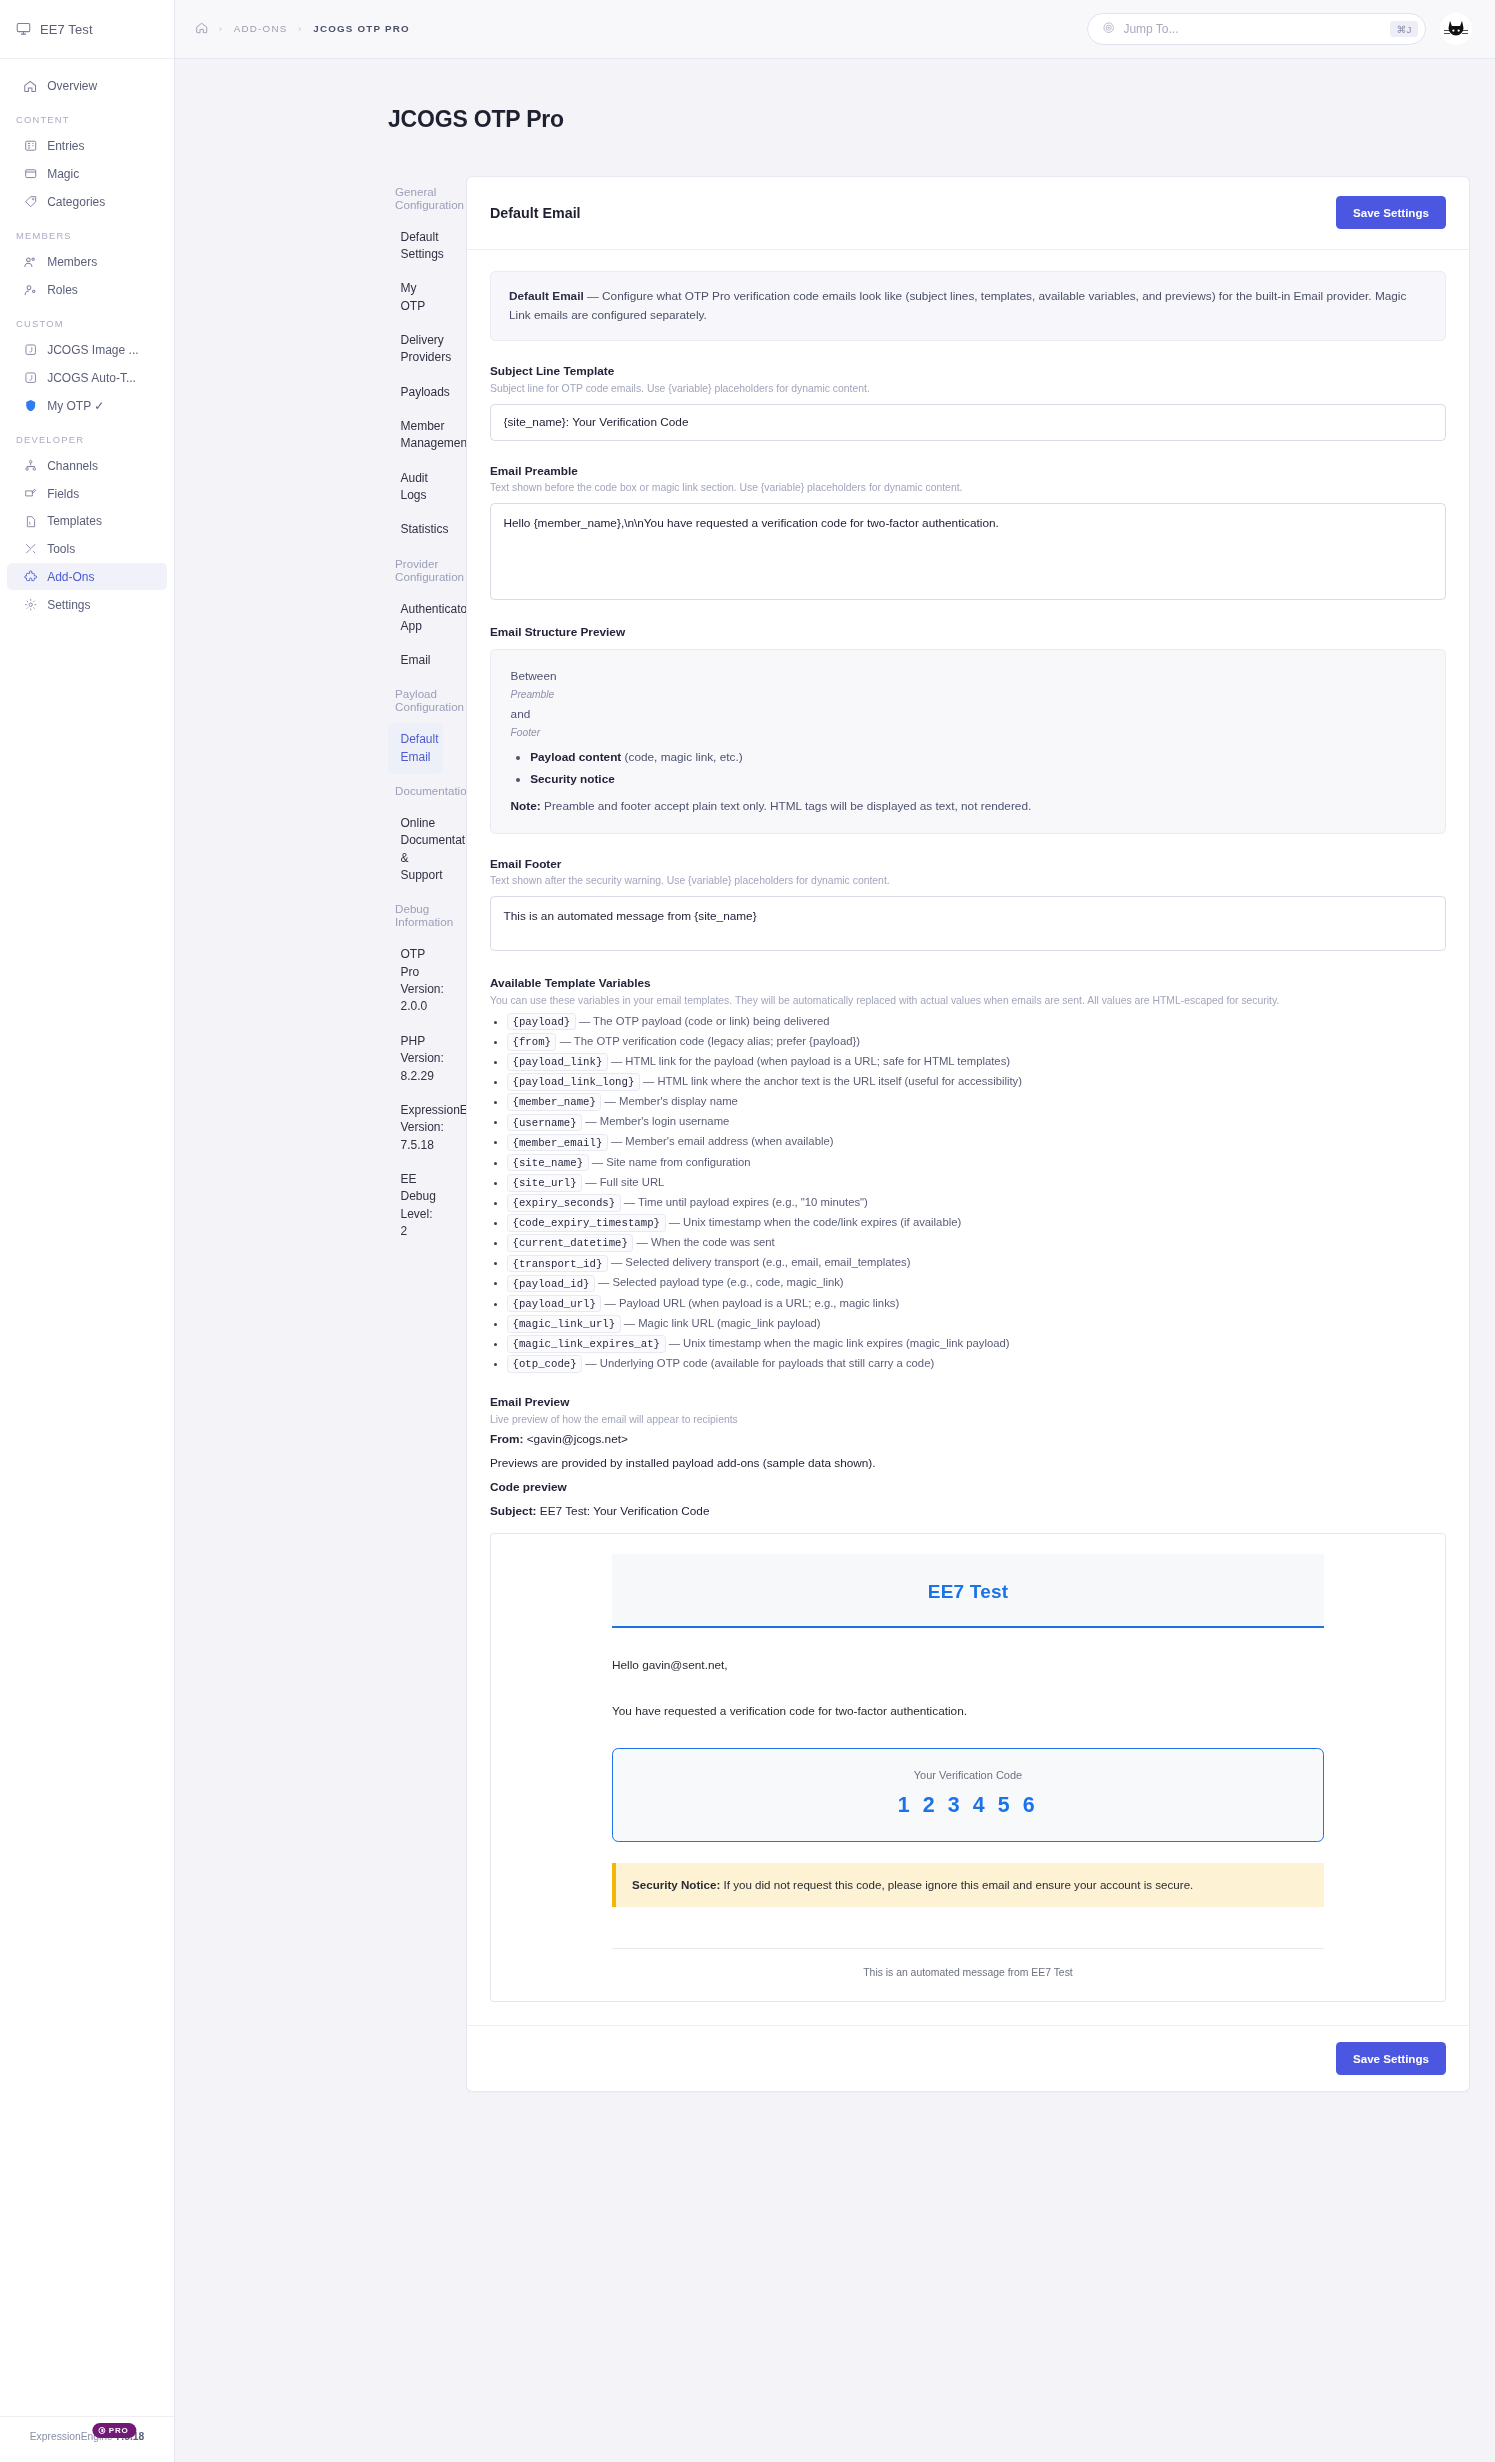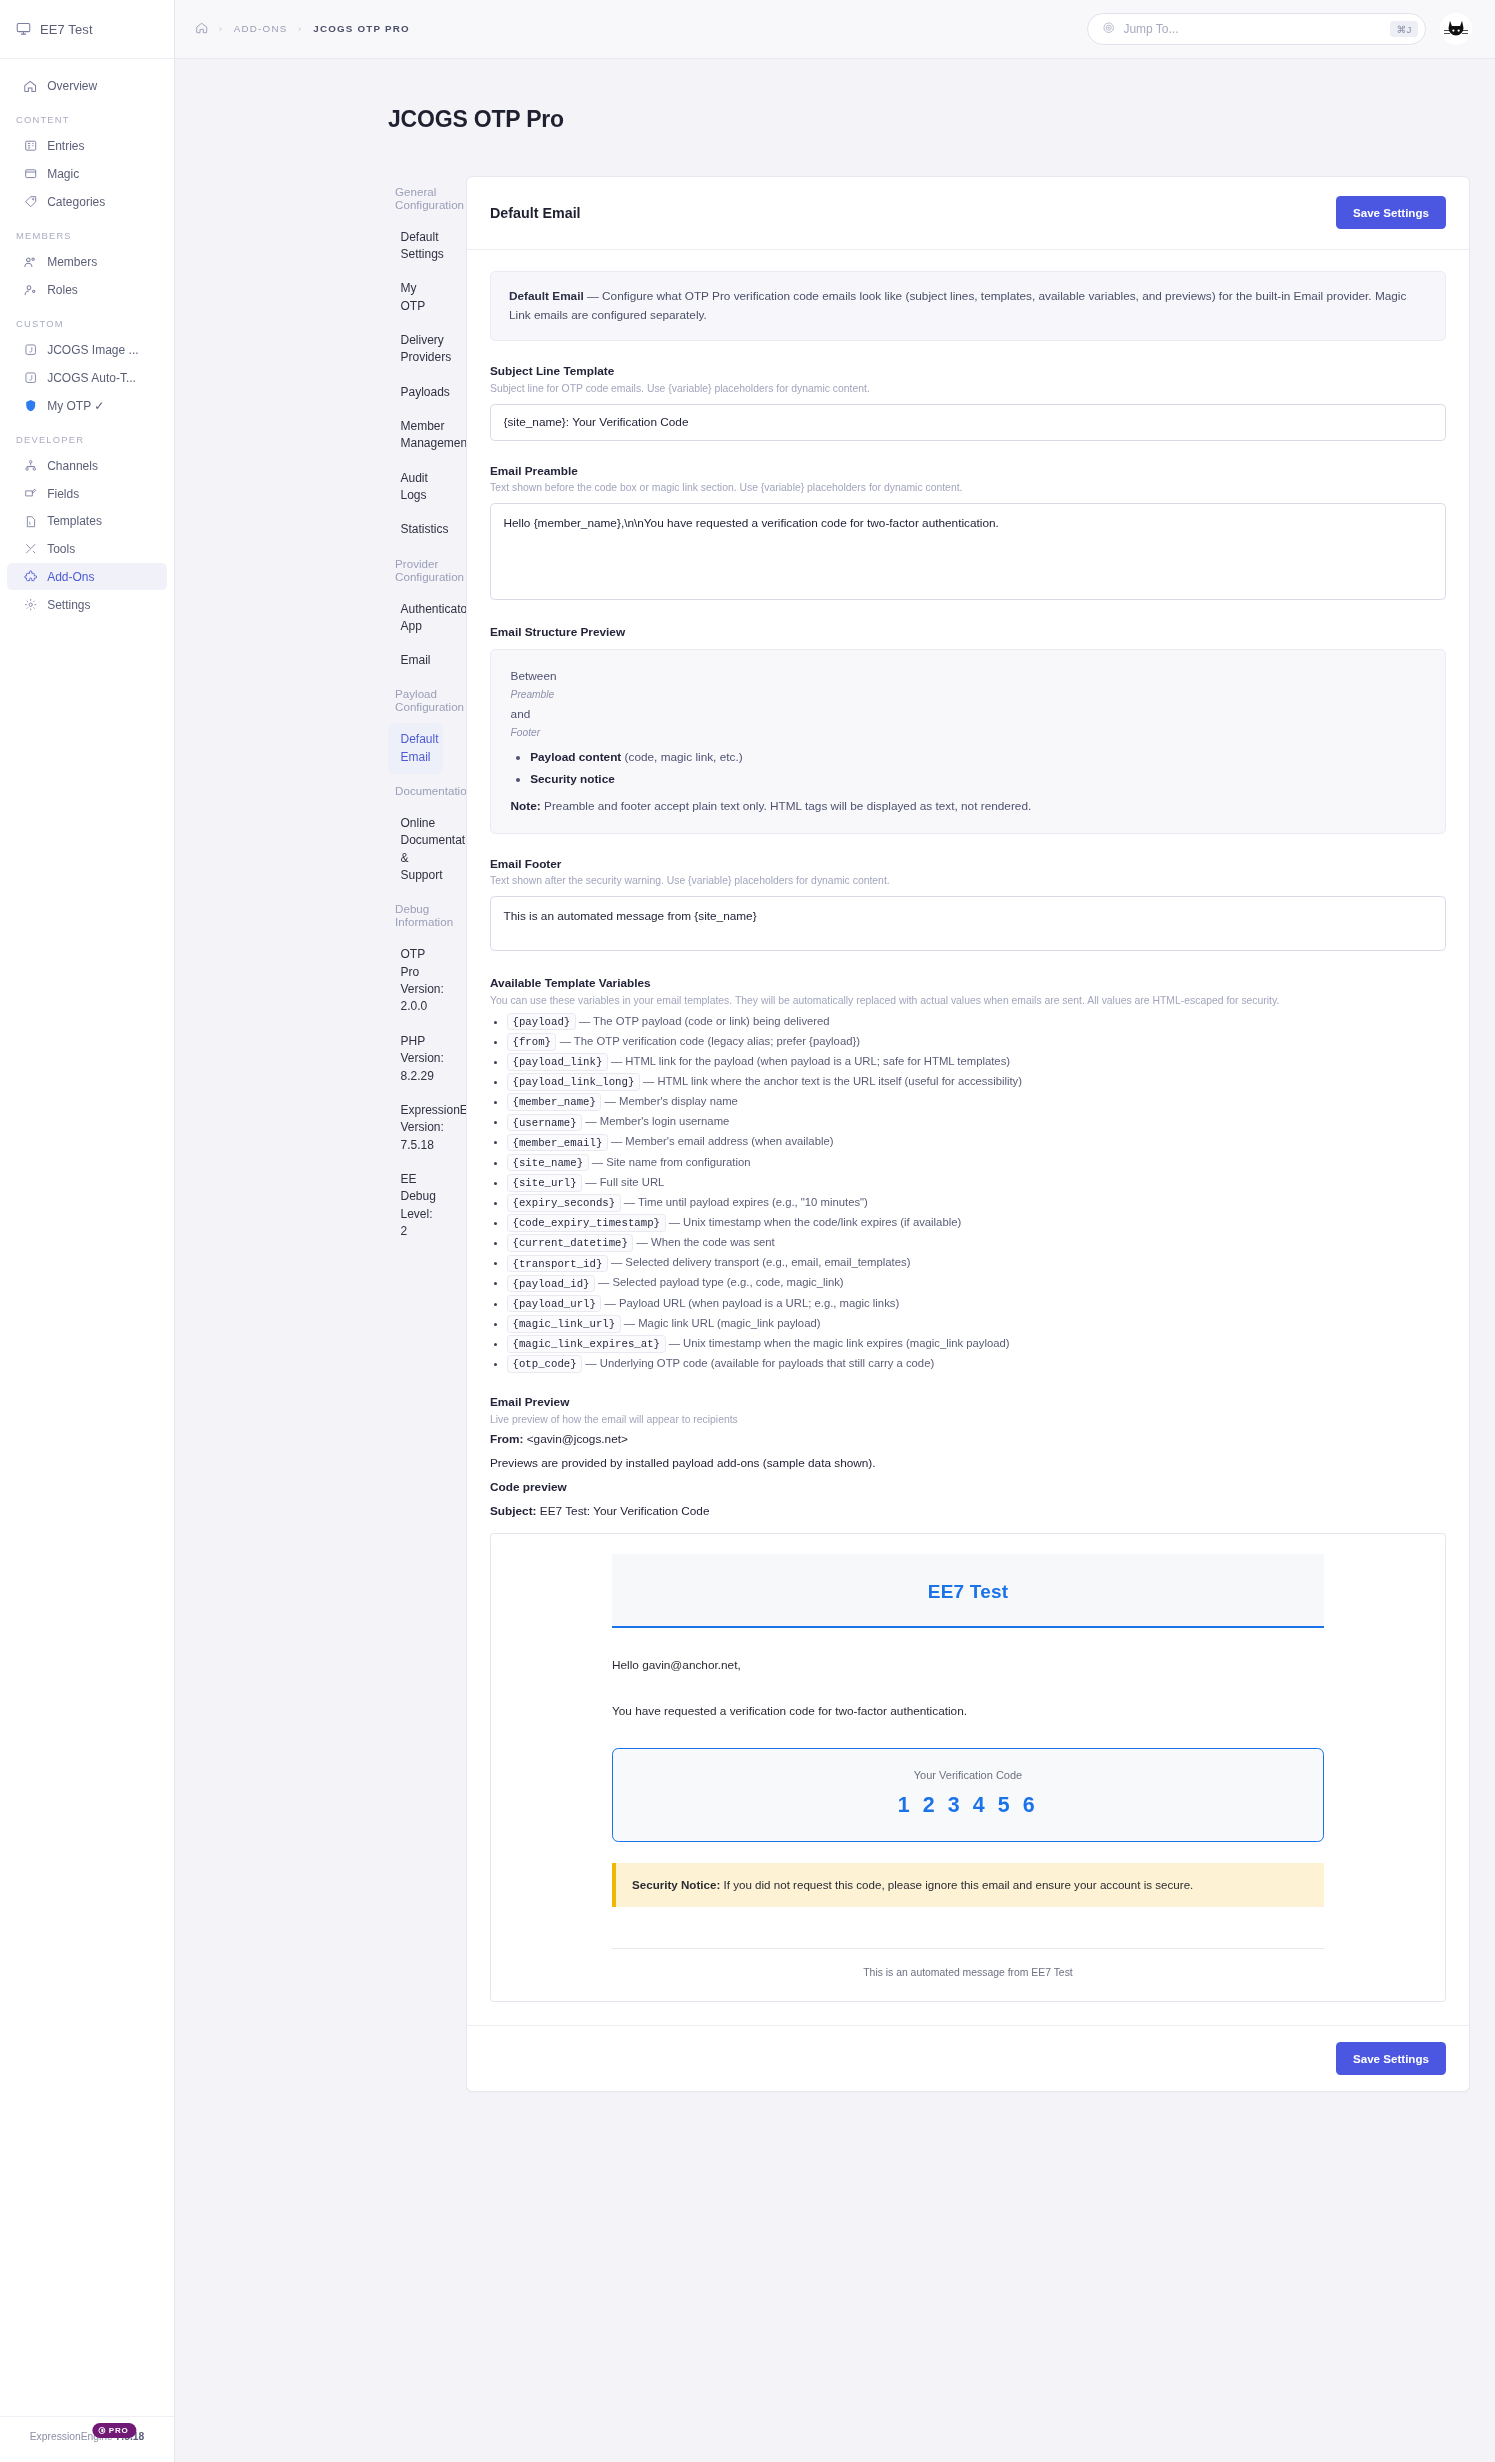--- a/index.html
+++ b/index.html
@@ -620,21 +620,21 @@
               <div class="prev-line"><b>From:</b><span> &lt;gavin@jcogs.net&gt;</span></div>
               <div class="prev-line">Previews are provided by installed payload add-ons (sample data shown).</div>
               <div class="prev-line"><b>Code preview</b></div>
               <div class="prev-line"><b>Subject:</b><span> EE7 Test: Your Verification Code</span></div>
 
               <div class="mail">
                 <div class="mail-head">
                   <div class="brand">EE7 Test</div>
                 </div>
                 <div class="mail-body">
-                  <div class="mail-p">Hello gavin@anchor.net,</div>
+                  <div class="mail-p">Hello gavin@sent.net,</div>
                   <div class="mail-p">You have requested a verification code for two-factor authentication.</div>
                   <div class="code-box">
                     <div class="cap">Your Verification Code</div>
                     <div class="digits">1 2 3   4 5 6</div>
                   </div>
                   <div class="sec-notice"><b>Security Notice:</b><span> If you did not request this code, please ignore this email and ensure your account is secure.</span></div>
                 </div>
                 <div class="mail-rule"></div>
                 <div class="mail-foot">This is an automated message from EE7 Test</div>
               </div>

